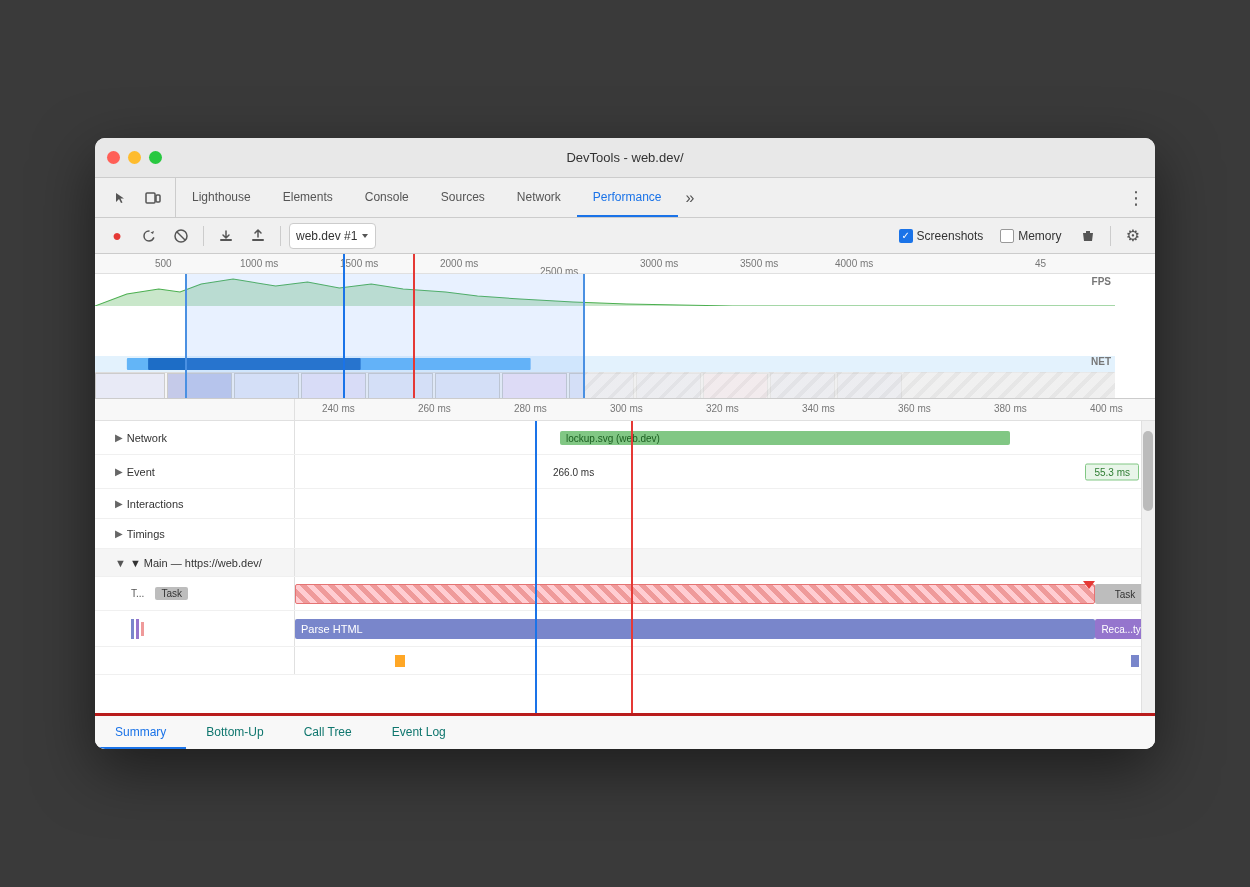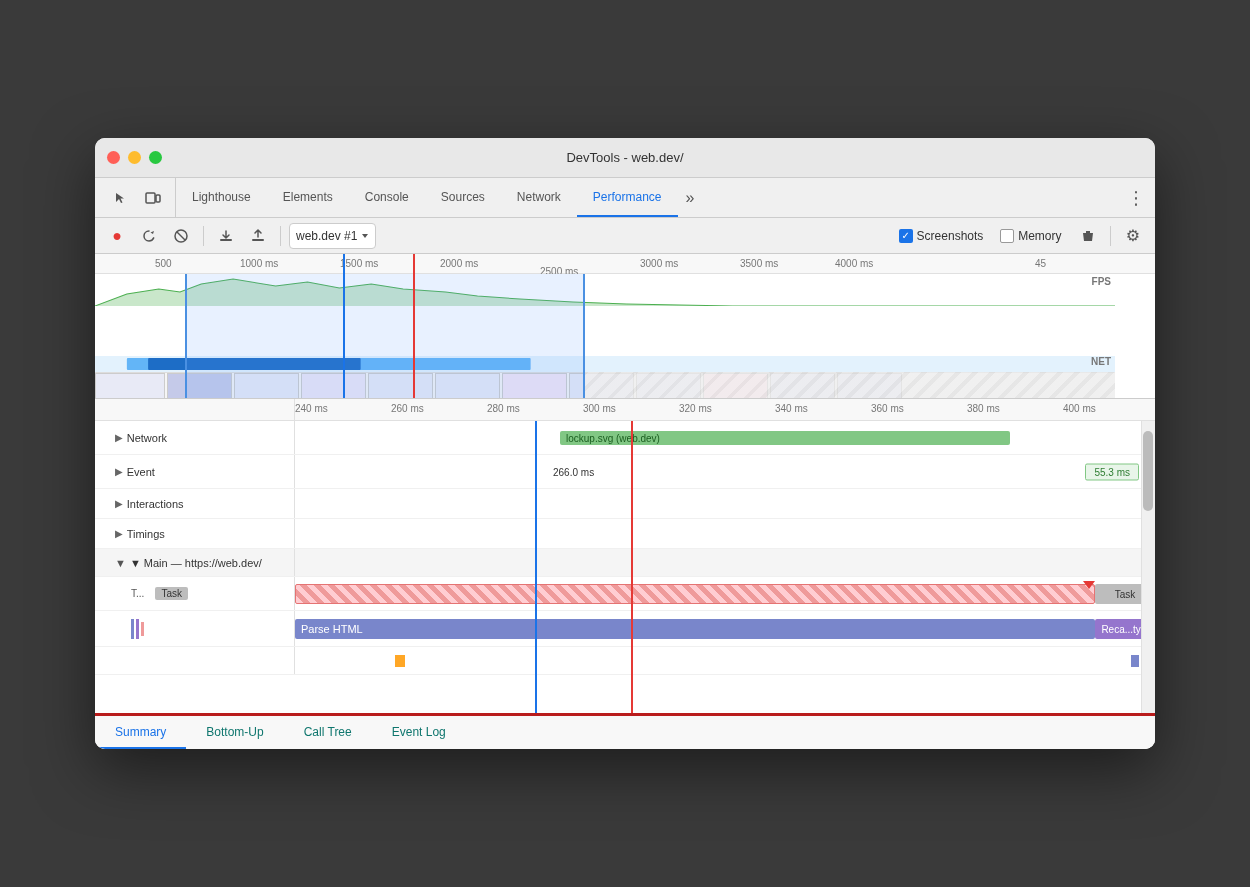--- a/index.html
+++ b/index.html
@@ -237,20 +237,21 @@
       flex-direction: column;
     }
     
     .detail-ruler {
       height: 22px;
       background: #f8f8f8;
       border-bottom: 1px solid #e0e0e0;
       position: relative;
       display: flex;
       align-items: center;
+      gap: 27px;
     }
     .detail-tick {
       position: absolute;
       font-size: 10px;
       color: #777;
       top: 4px;
     }
     
     .track-row {
       display: flex;

